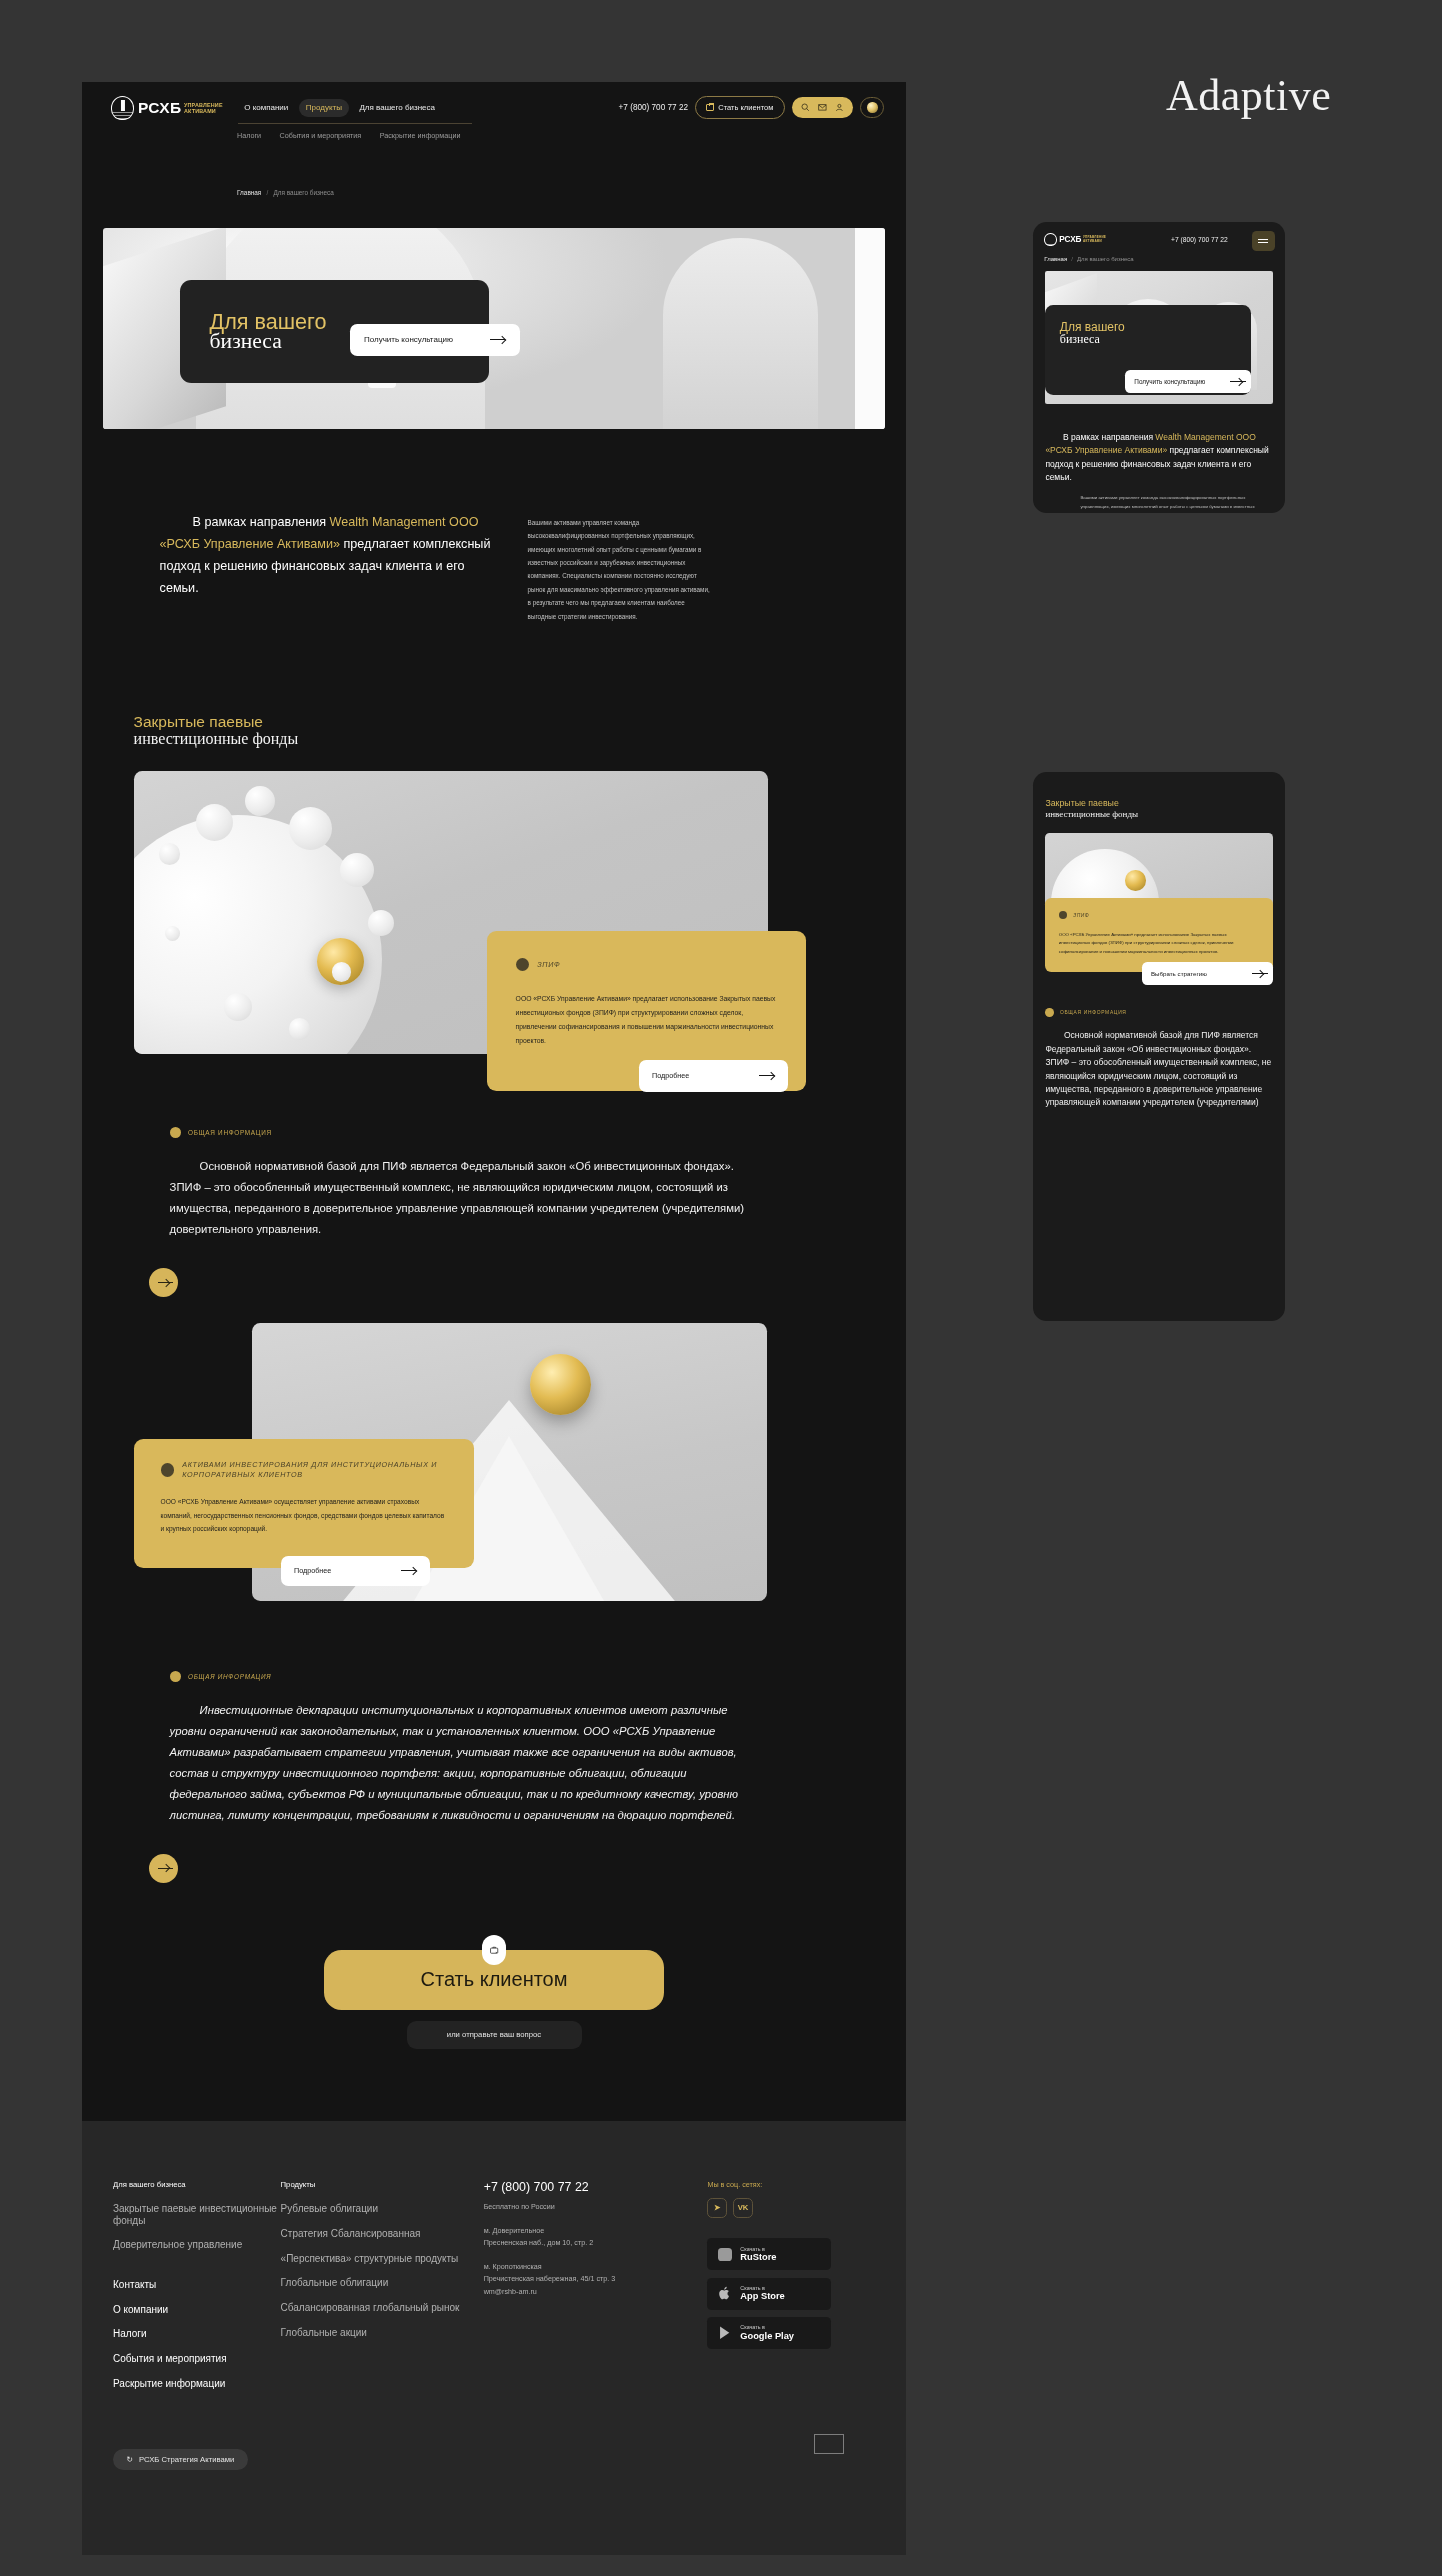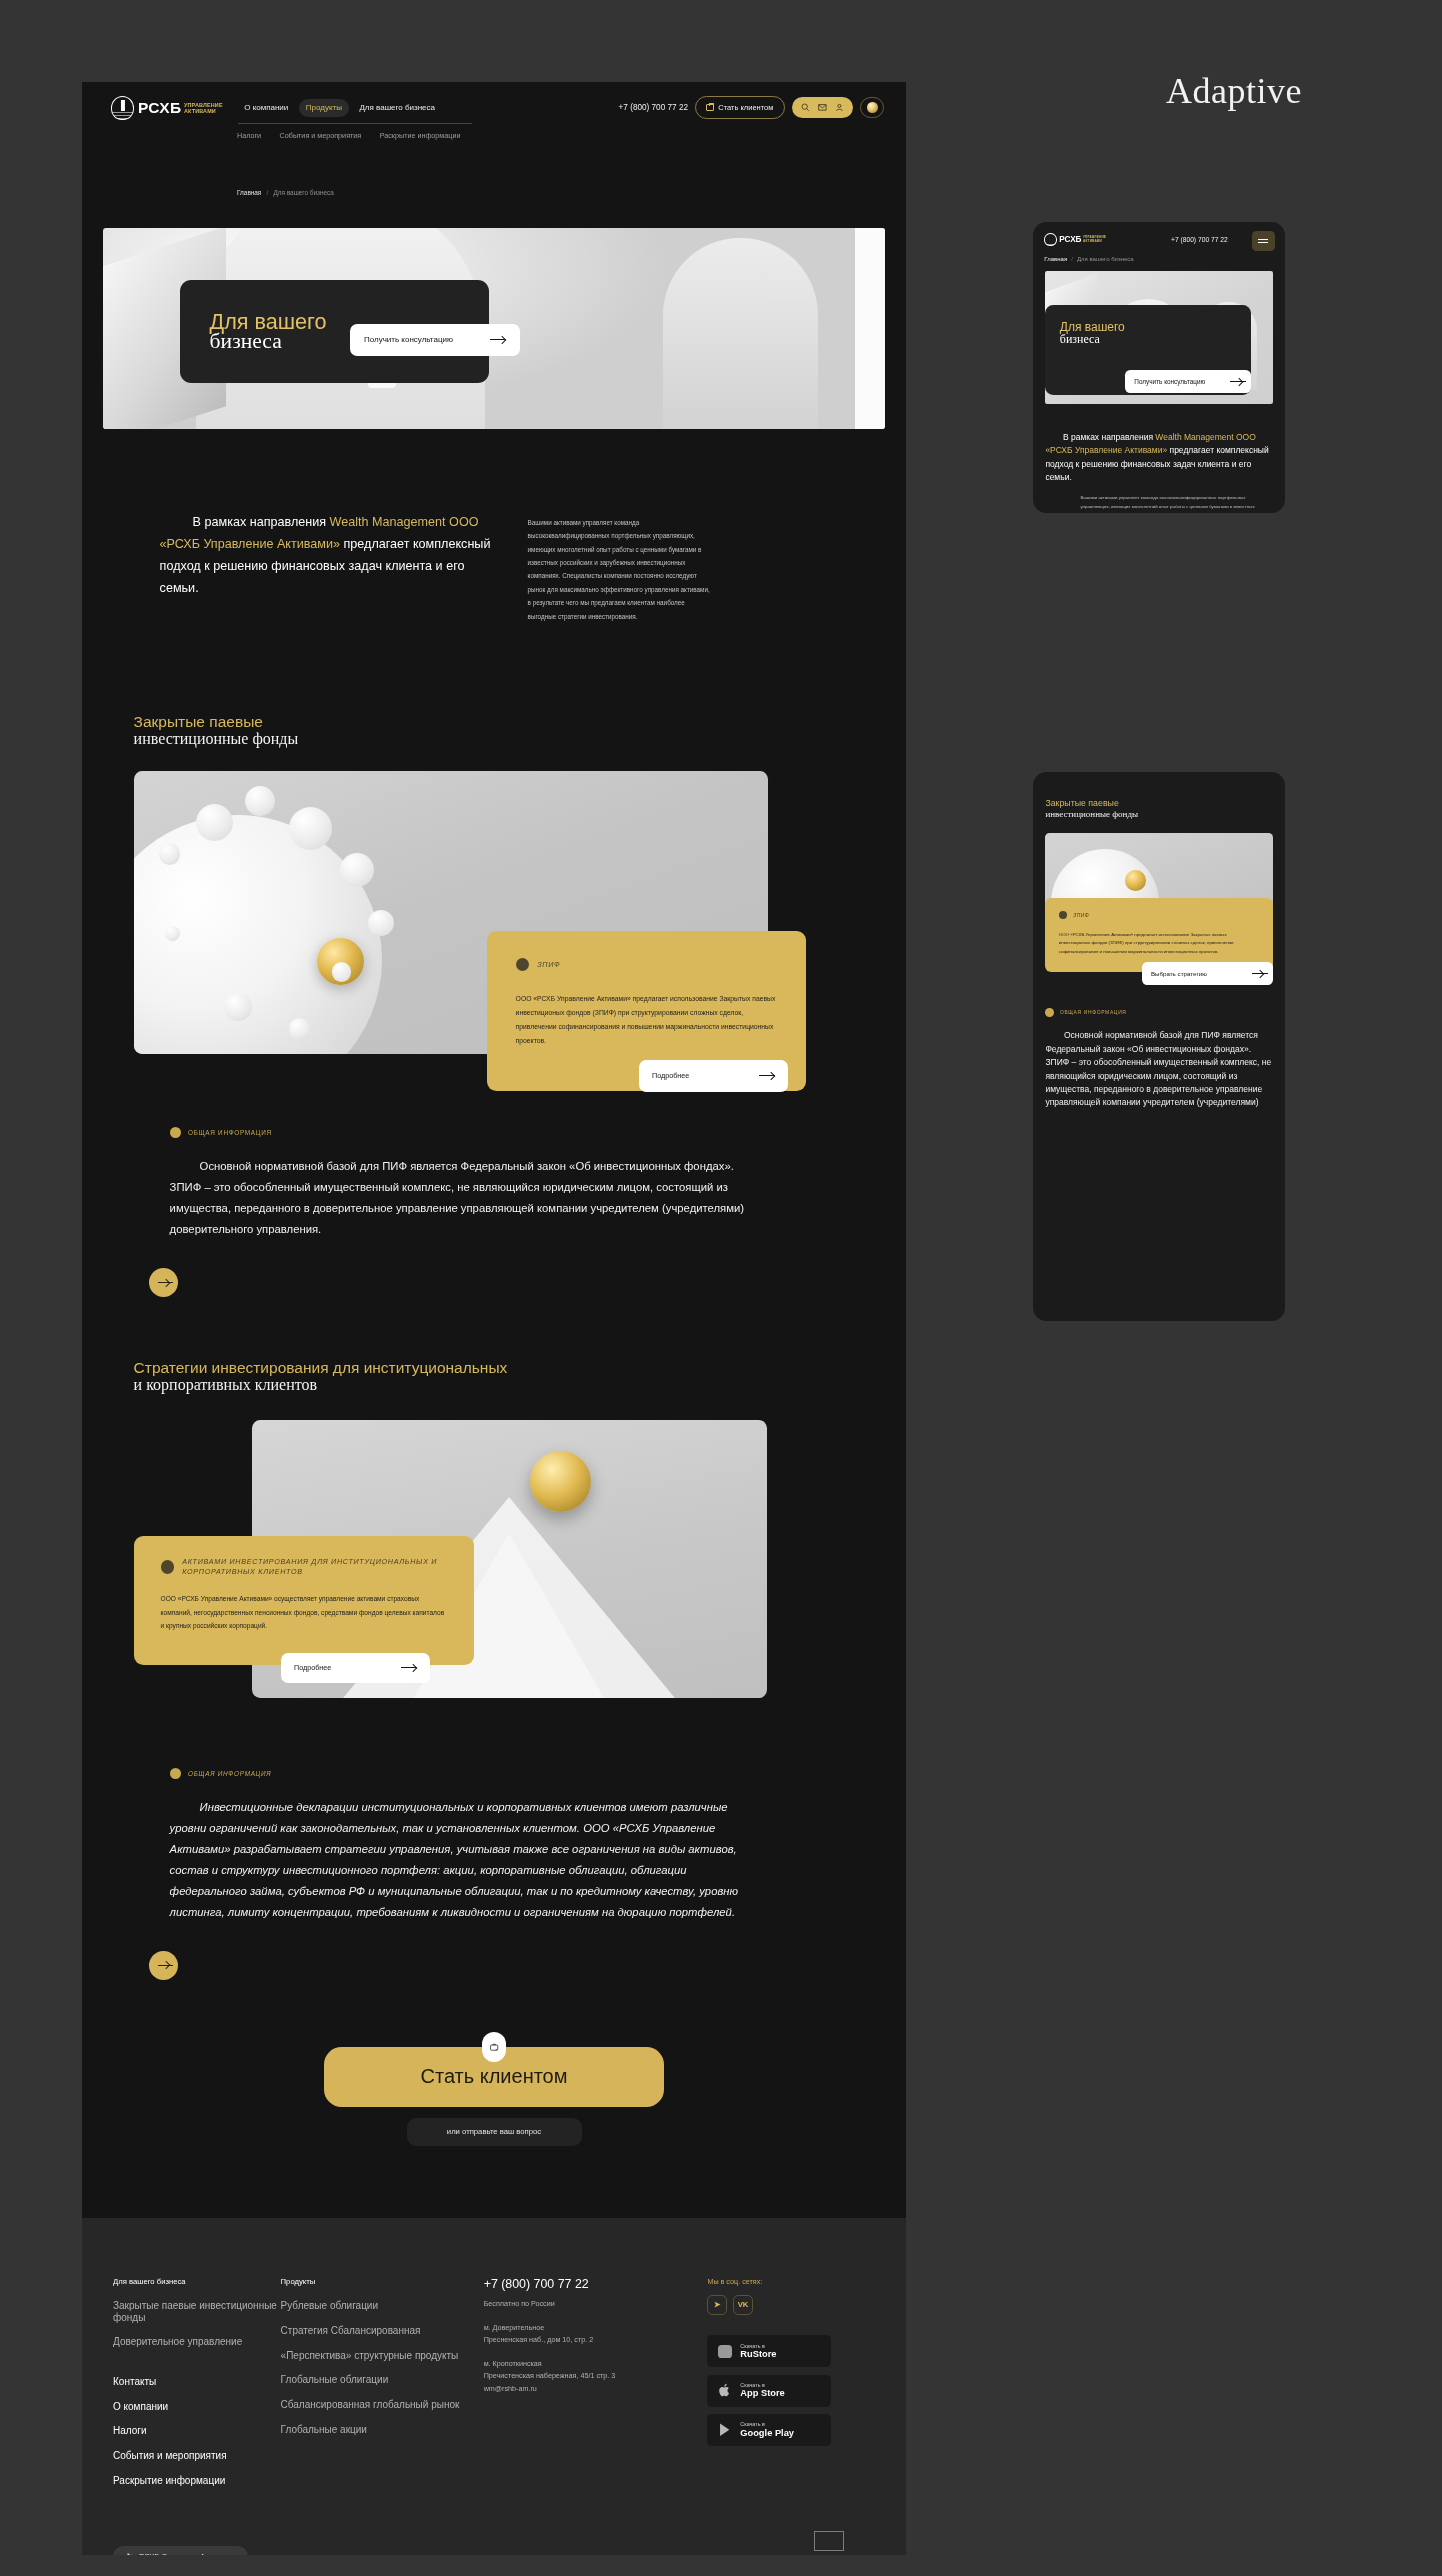--- a/index.html
+++ b/index.html
@@ -9,21 +9,21 @@
     font-family:"Liberation Sans", sans-serif;
     color:#fff;
     position:relative;
     overflow:hidden;
   }
 
   
   .deck-title{
     position:absolute; top:70px; left:1166px;
     font-family:"Liberation Serif", serif;
-    font-size:36px; color:#f2f2f2; letter-spacing:0.5px;
+    font-size:44px; color:#f2f2f2; letter-spacing:0.5px;
   }
 
   
   .desktop{
     position:absolute; left:82px; top:82px;
     width:824px; height:2473px;
     background:#141414;
     overflow:hidden;
   }
 
@@ -441,24 +441,20 @@
     <div class="ilabel">
       <span class="d"></span>
       <span class="t">ОБЩАЯ ИНФОРМАЦИЯ</span>
     </div>
     <p>Основной нормативной базой для ПИФ является Федеральный закон «Об инвестиционных фондах». ЗПИФ – это обособленный имущественный комплекс, не являющийся юридическим лицом, состоящий из имущества, переданного в доверительное управление управляющей компании учредителем (учредителями) доверительного управления.</p>
   </div>
   <div class="circ-arrow">
     <span class="arrow-r"></span>
   </div>
 
-  <div class="sec-h" style="margin-top:62px;">
-    <span class="g">Стратегии инвестирования для институциональных</span>
-    <span class="w">и корпоративных клиентов</span>
-  </div>
 
   <div class="pcard2" style="margin-top:26px;">
     <div class="pc2-img">
       <div class="road"></div>
       <div class="road2"></div>
       <div class="ball2"></div>
     </div>
     <div class="pc2-yellow">
       <div class="tagrow">
         <span class="tagdot"></span>

